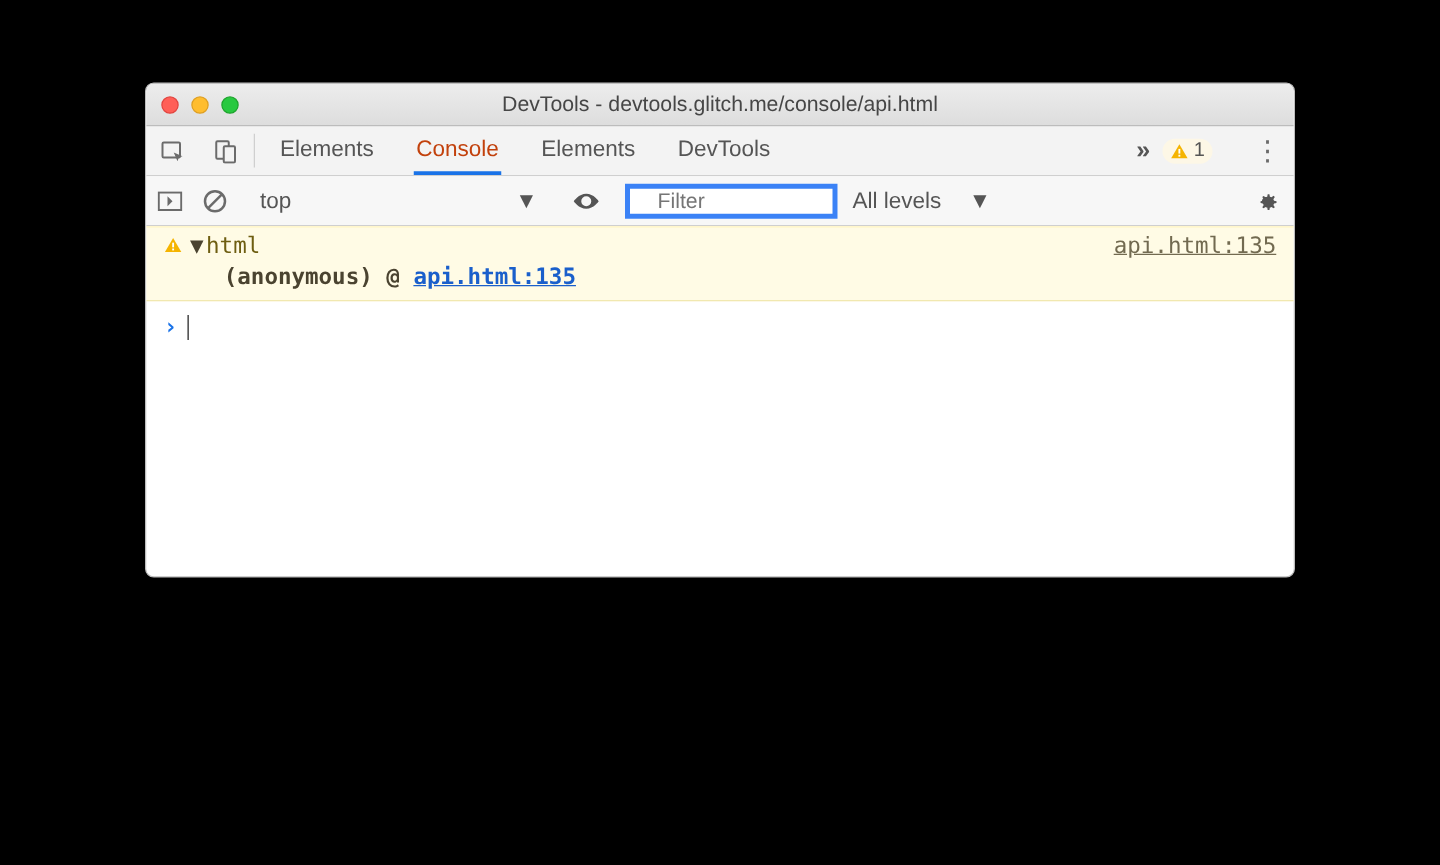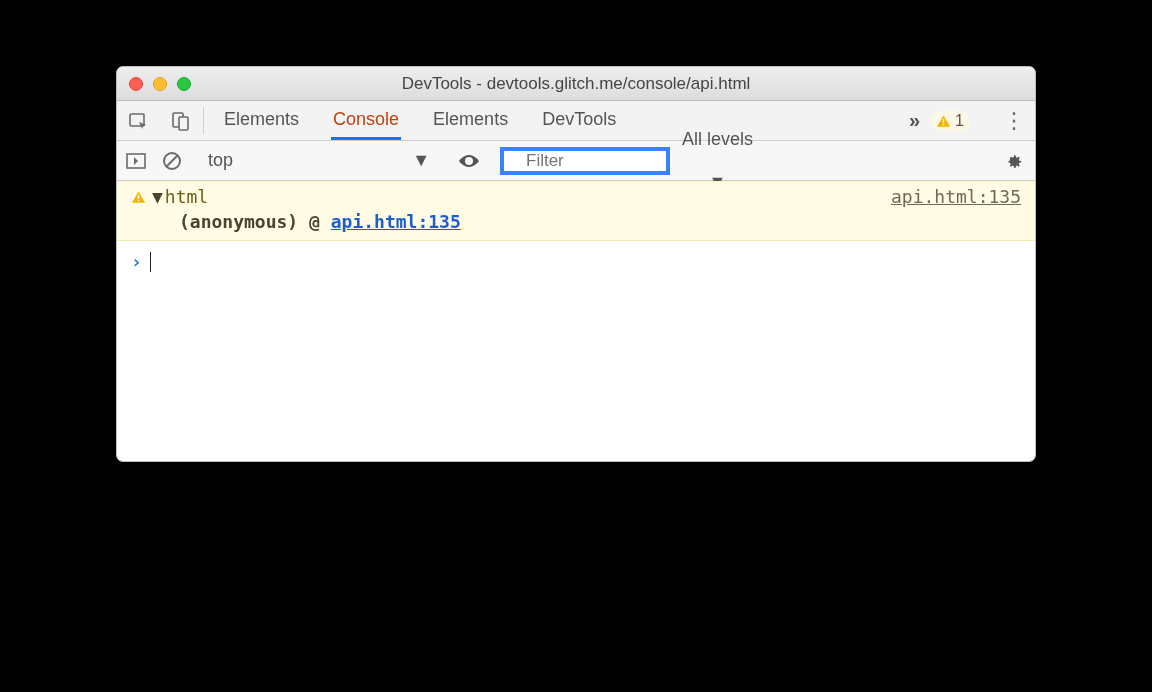--- a/index.html
+++ b/index.html
@@ -117,21 +117,21 @@
   .eye { padding: 0 10px; color:#555; }
   .filter-input {
     height: 28px;
     border: 4px solid #3b82f6;
     background:#fff;
     font-size: 17px;
     color:#333;
     padding: 0 22px;
     width: 170px;
   }
-  .levels { margin-left: 12px; display:flex; align-items:center; gap:22px;flex-direction:column; }
+  .levels { margin-left: 12px; display:flex; align-items:center; gap:22px; }
   .gear { margin-left: auto; padding-right: 12px; color:#555;}
   
   .console {
     min-height: 280px;
   }
   .log-entry {
     background: #fffbe5;
     border-top: 1px solid #fff5c2;
     border-bottom: 1px solid #f1e8b0;
     font-family: Menlo, Monaco, Consolas, monospace;

